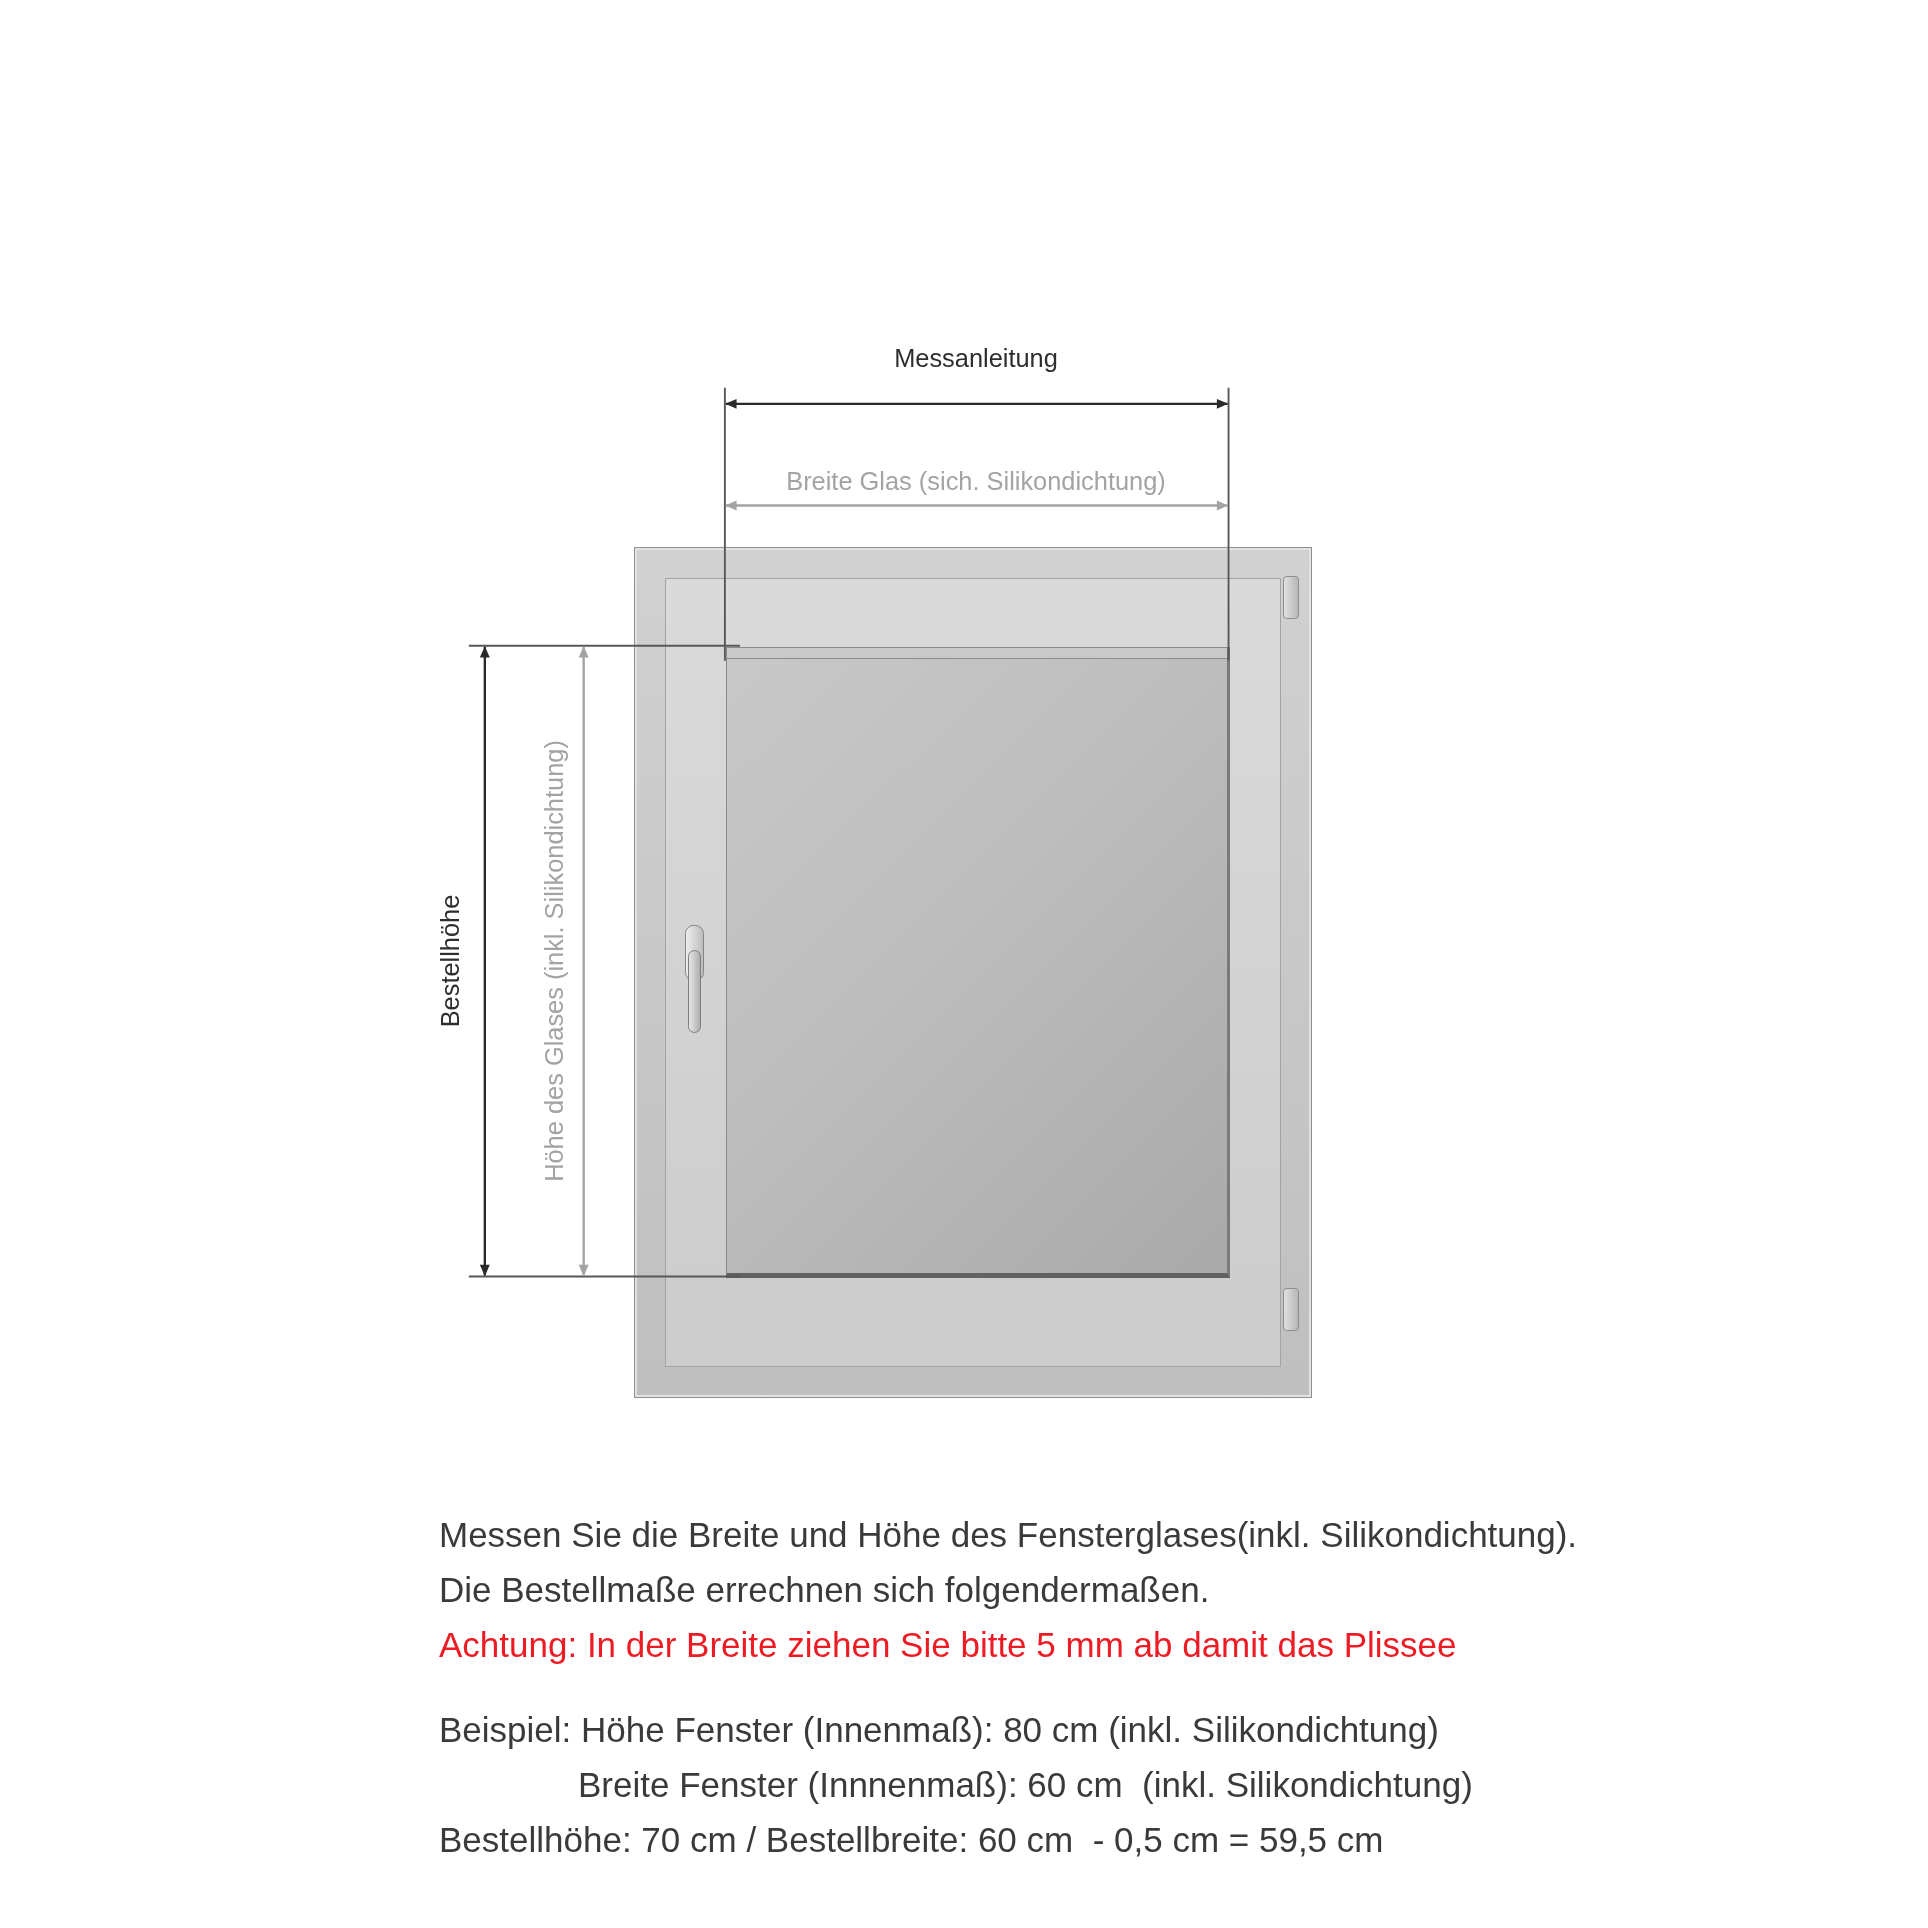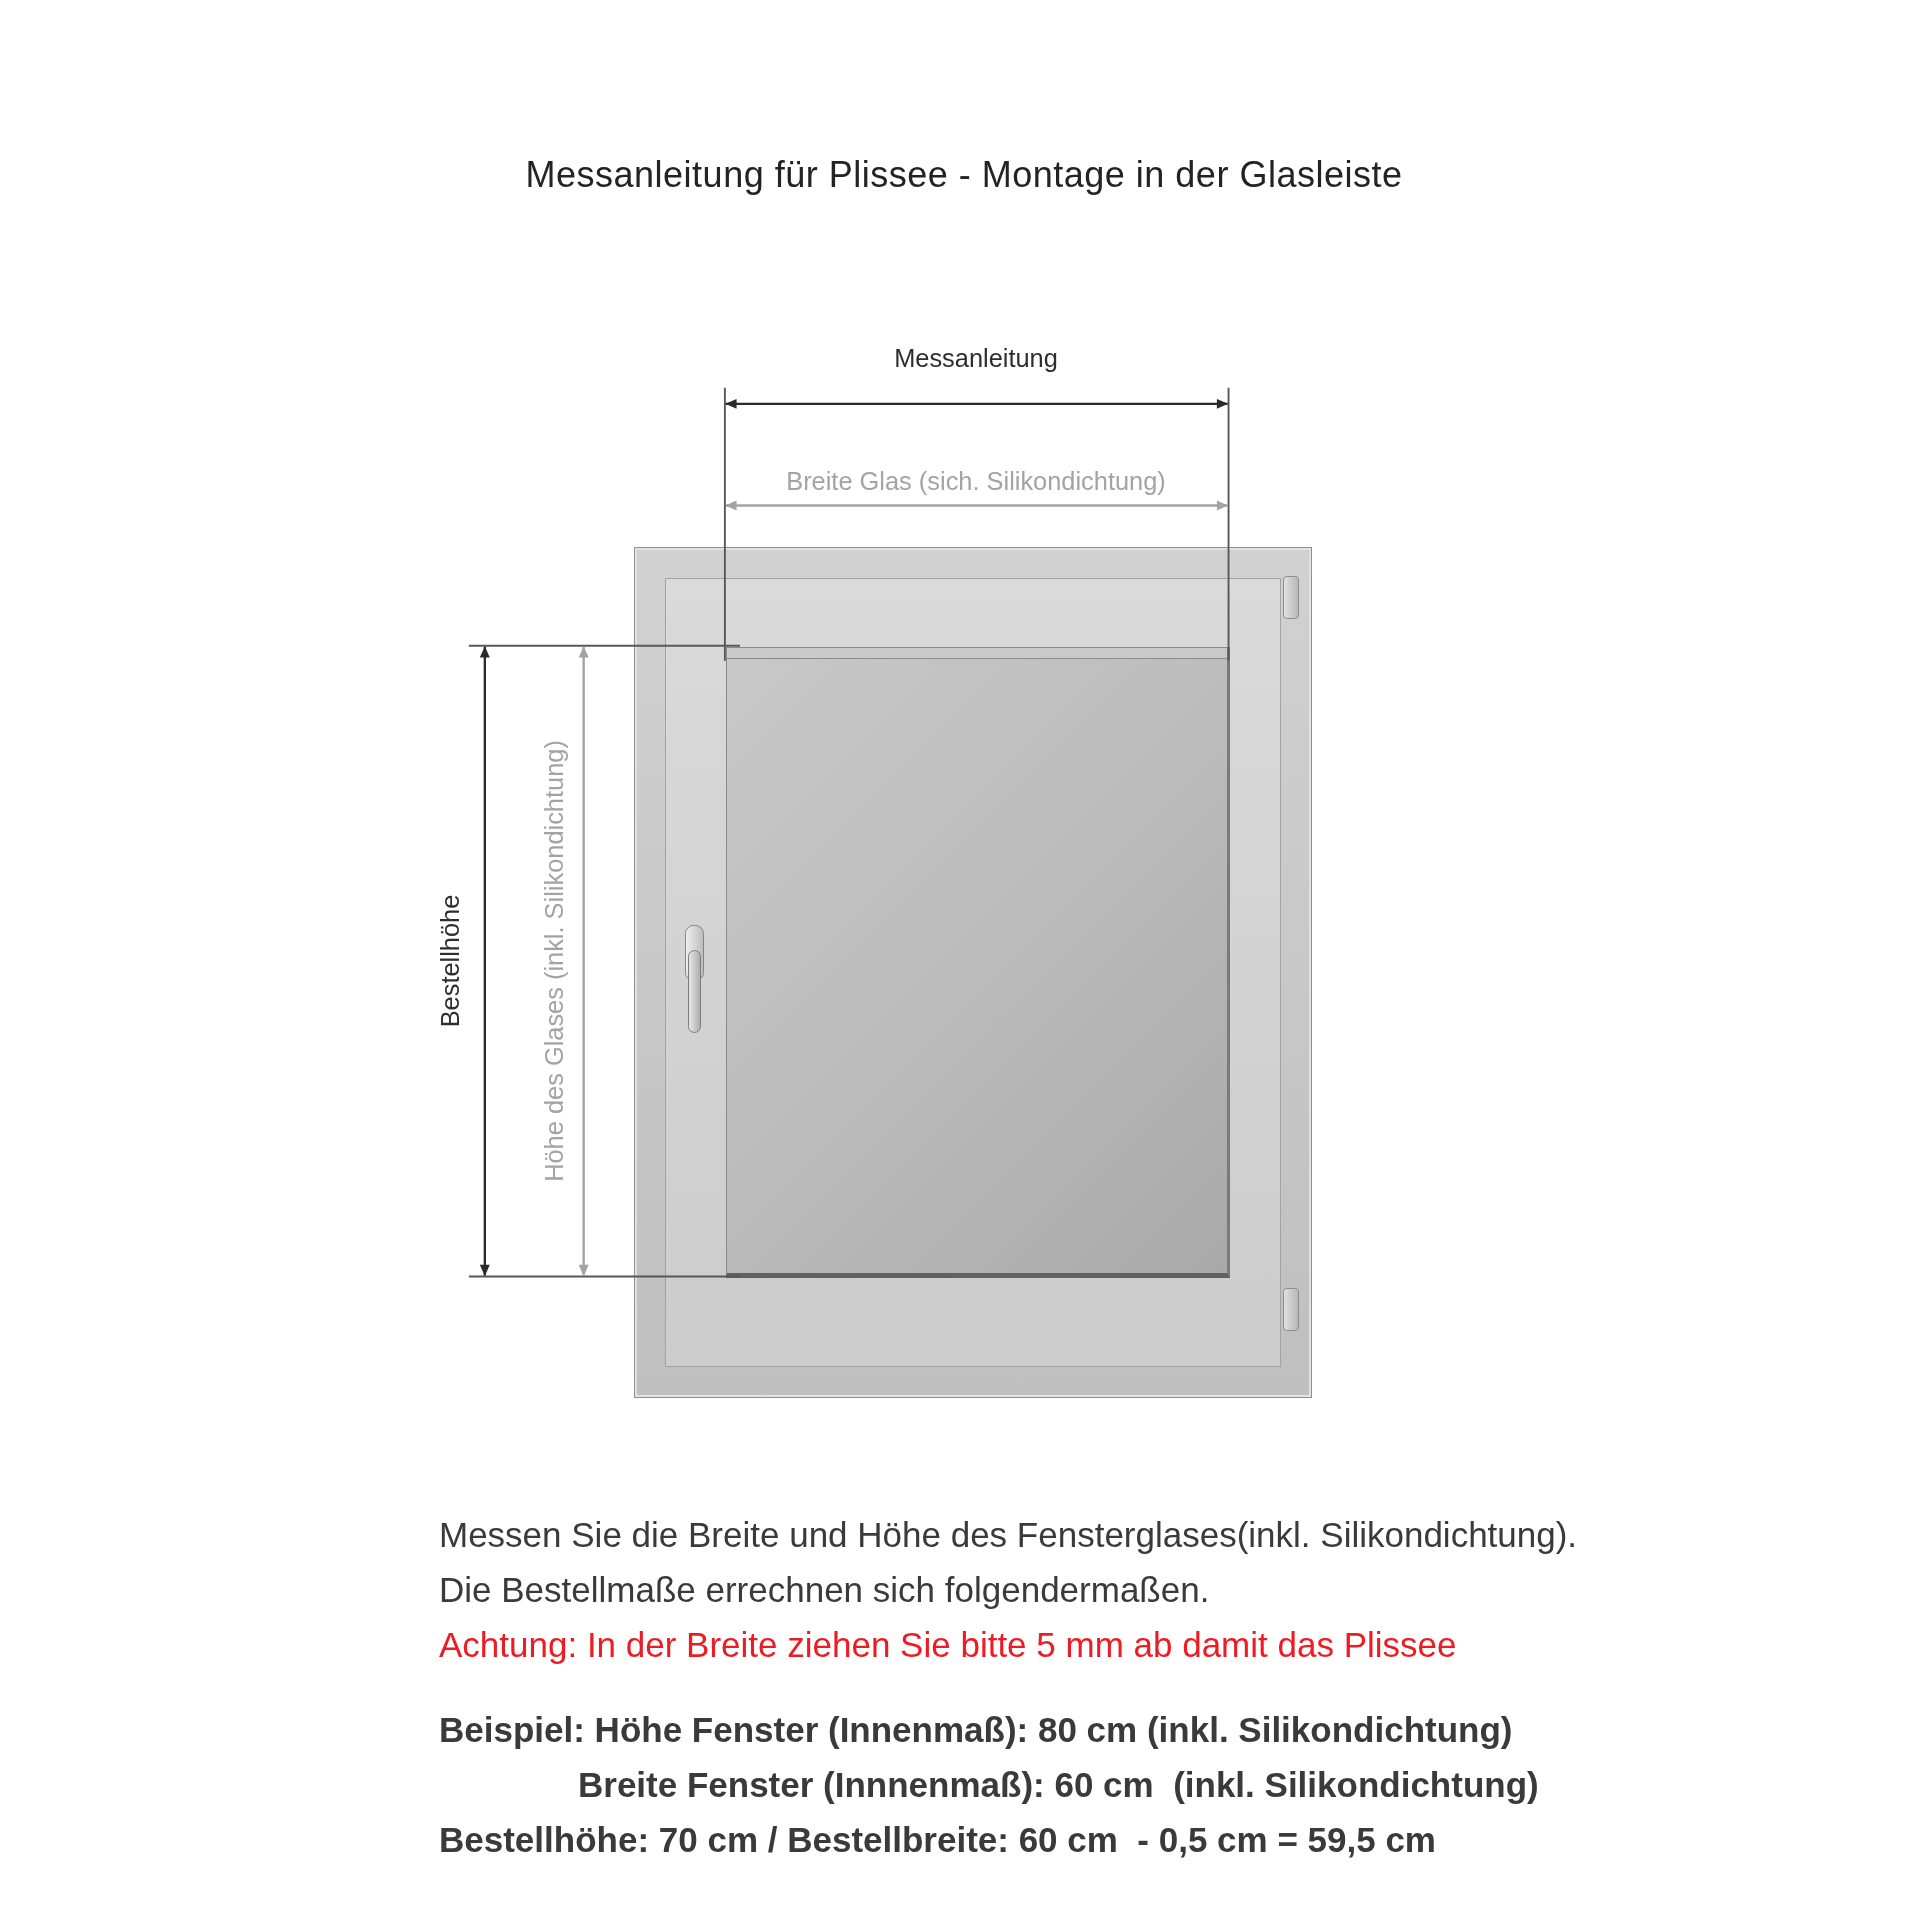--- a/index.html
+++ b/index.html
@@ -76,29 +76,28 @@
   .label-order-height { left:450px;  top:961px; transform:translate(-50%,-50%) rotate(-90deg); }
   .label-glass-height { left:554px;  top:961px; transform:translate(-50%,-50%) rotate(-90deg); }
 
   
   .textblock {
     position:absolute; left:439px; top:1507px;
     font-size:35px; line-height:55px; color:#3a3a3a; z-index:1;
   }
   .textblock p { margin:0; white-space:pre; }
   .warning { color:#ed1c24; }
-  .examples { margin-top:30px;font-weight:bold; }
+  .examples { margin-top:30px; }
   .indented { padding-left:139px; }
 </style>
 </head>
 <body>
 
 <div class="page">
 
-  <div class="title">Messanleitung für Plissee - Montage in der Glasleiste</div>
 
   <div class="window">
     <div class="sash"></div>
     <div class="glass">
       <div class="rail"></div>
     </div>
     <div class="handle">
       <div class="handle-plate"></div>
       <div class="handle-lever"></div>
     </div>

